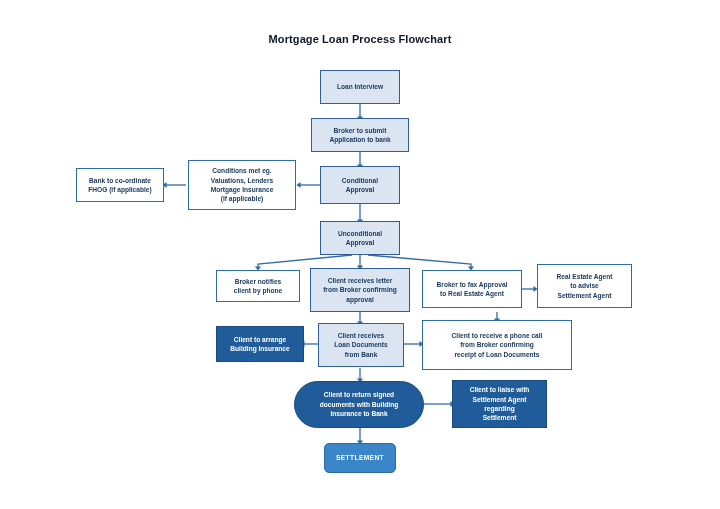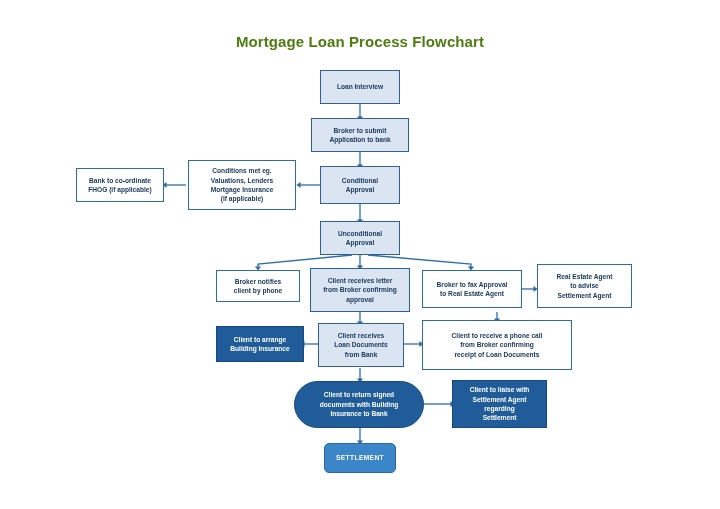--- a/index.html
+++ b/index.html
@@ -19,23 +19,23 @@
     width: 720px;
     height: 509px;
     background: #ffffff;
   }
   #title {
     position: absolute;
     left: 0;
     top: 33px;
     width: 720px;
     text-align: center;
-    font-size: 15px;
+    font-size: 11px;
     font-weight: bold;
-    color: #4d7c0f;
+    color: #0f172a;
     letter-spacing: 0.1px;
   }
   svg#edges {
     position: absolute;
     left: 0;
     top: 0;
     width: 720px;
     height: 509px;
     pointer-events: none;
   }

